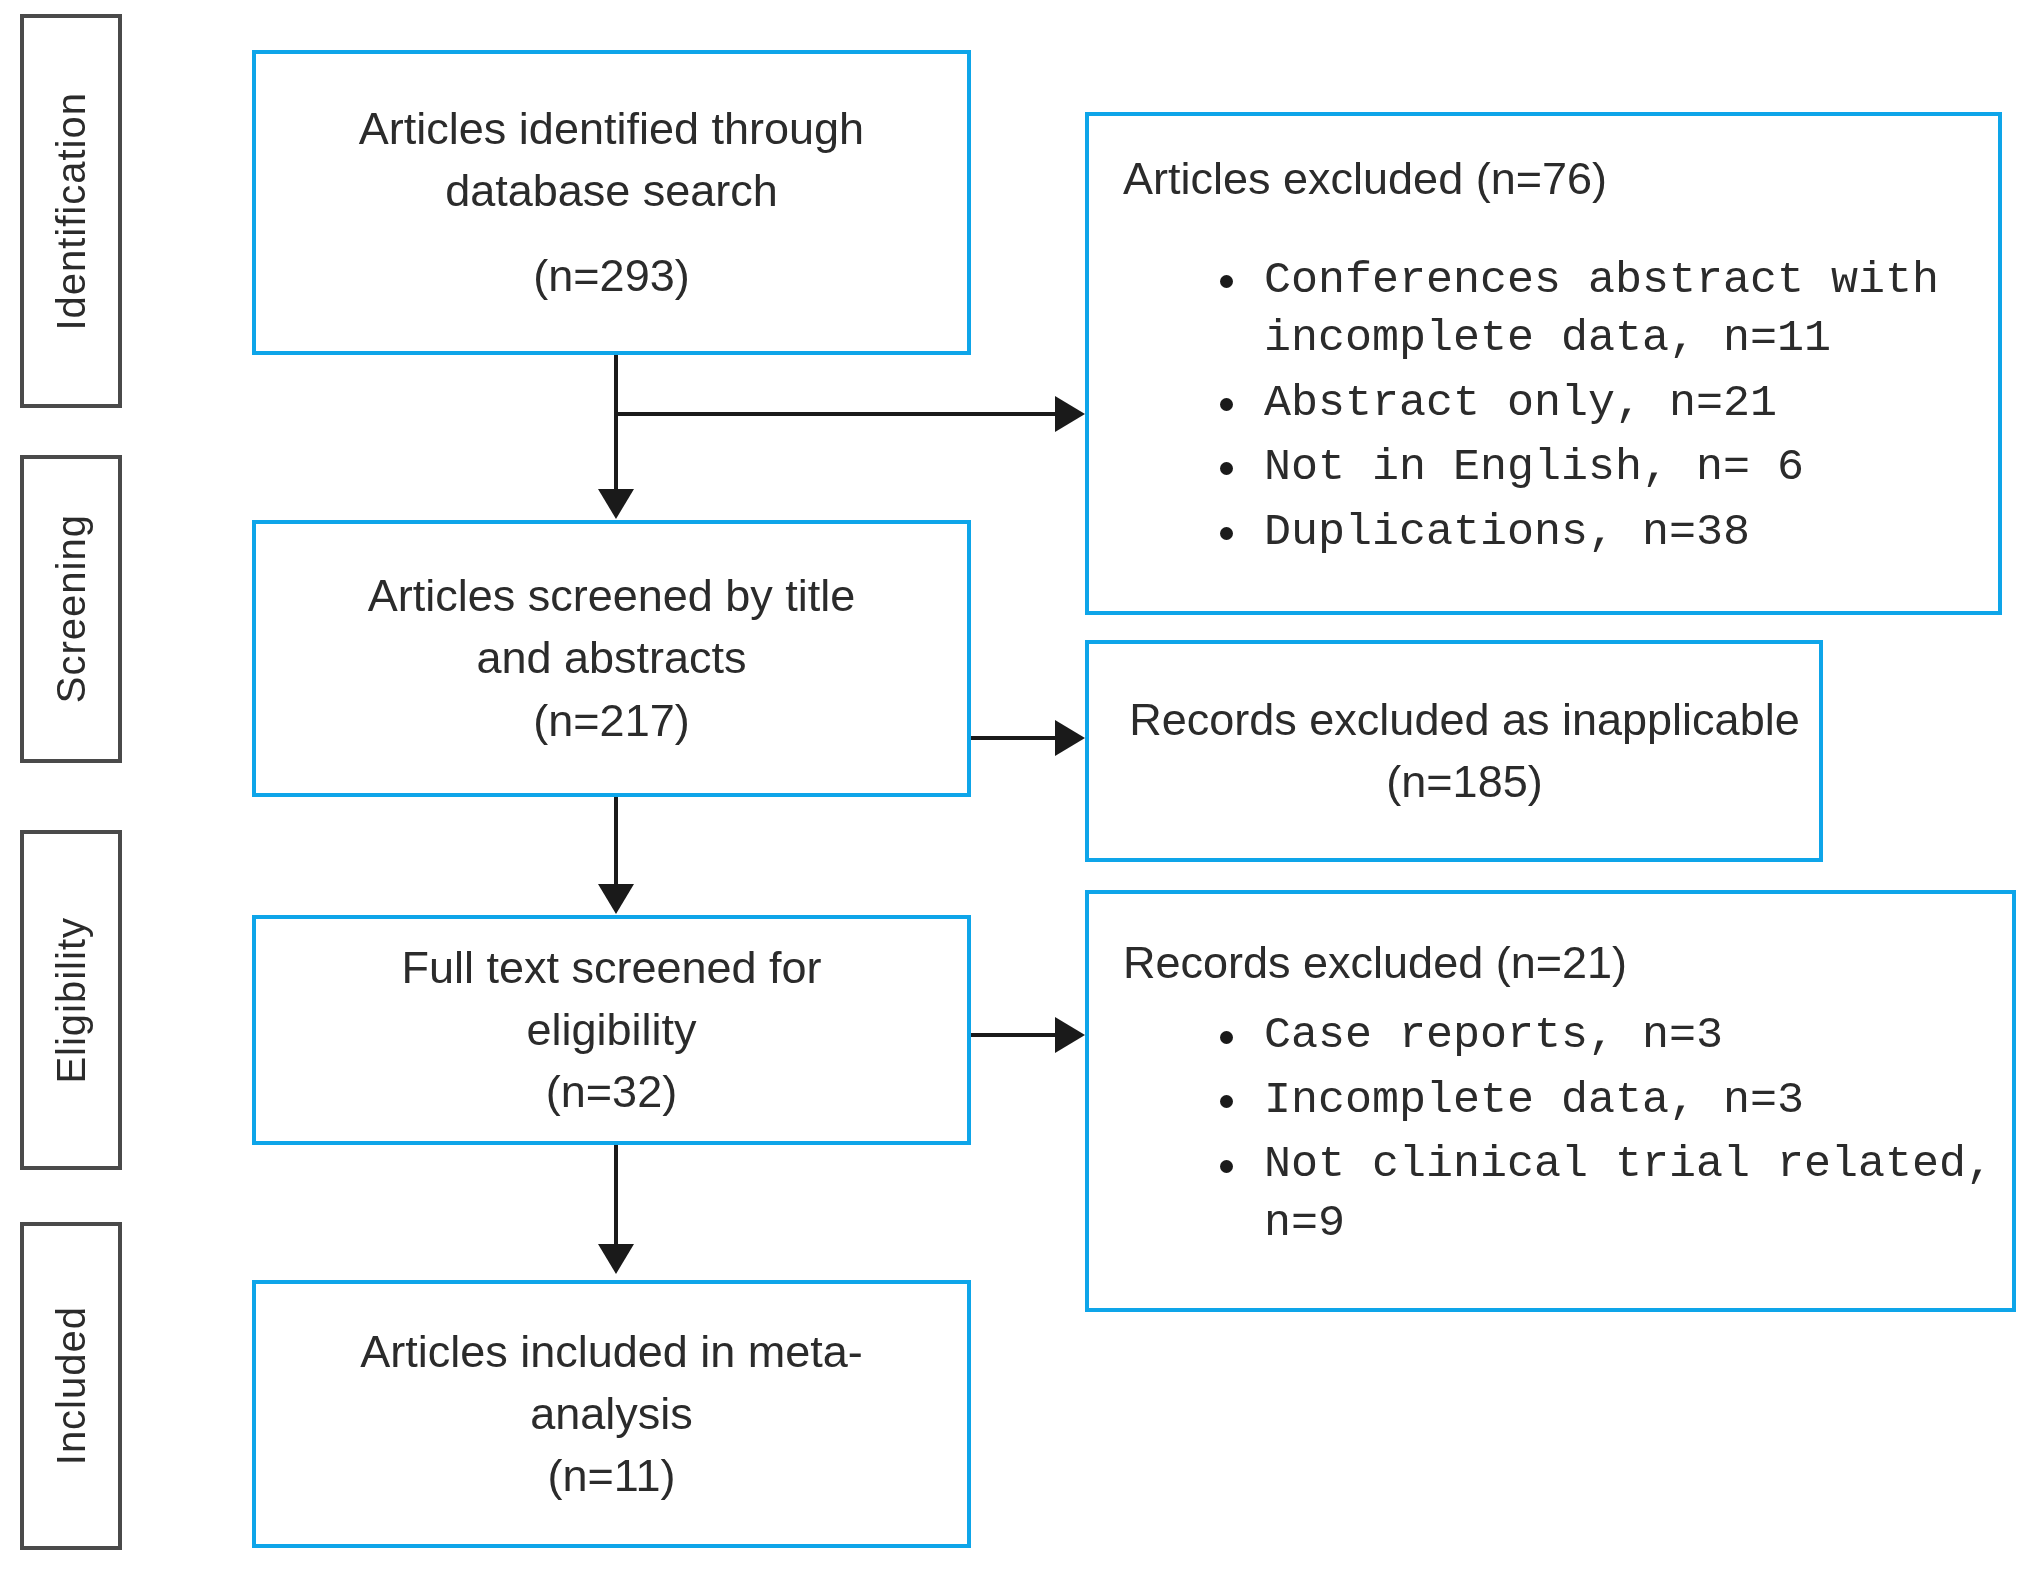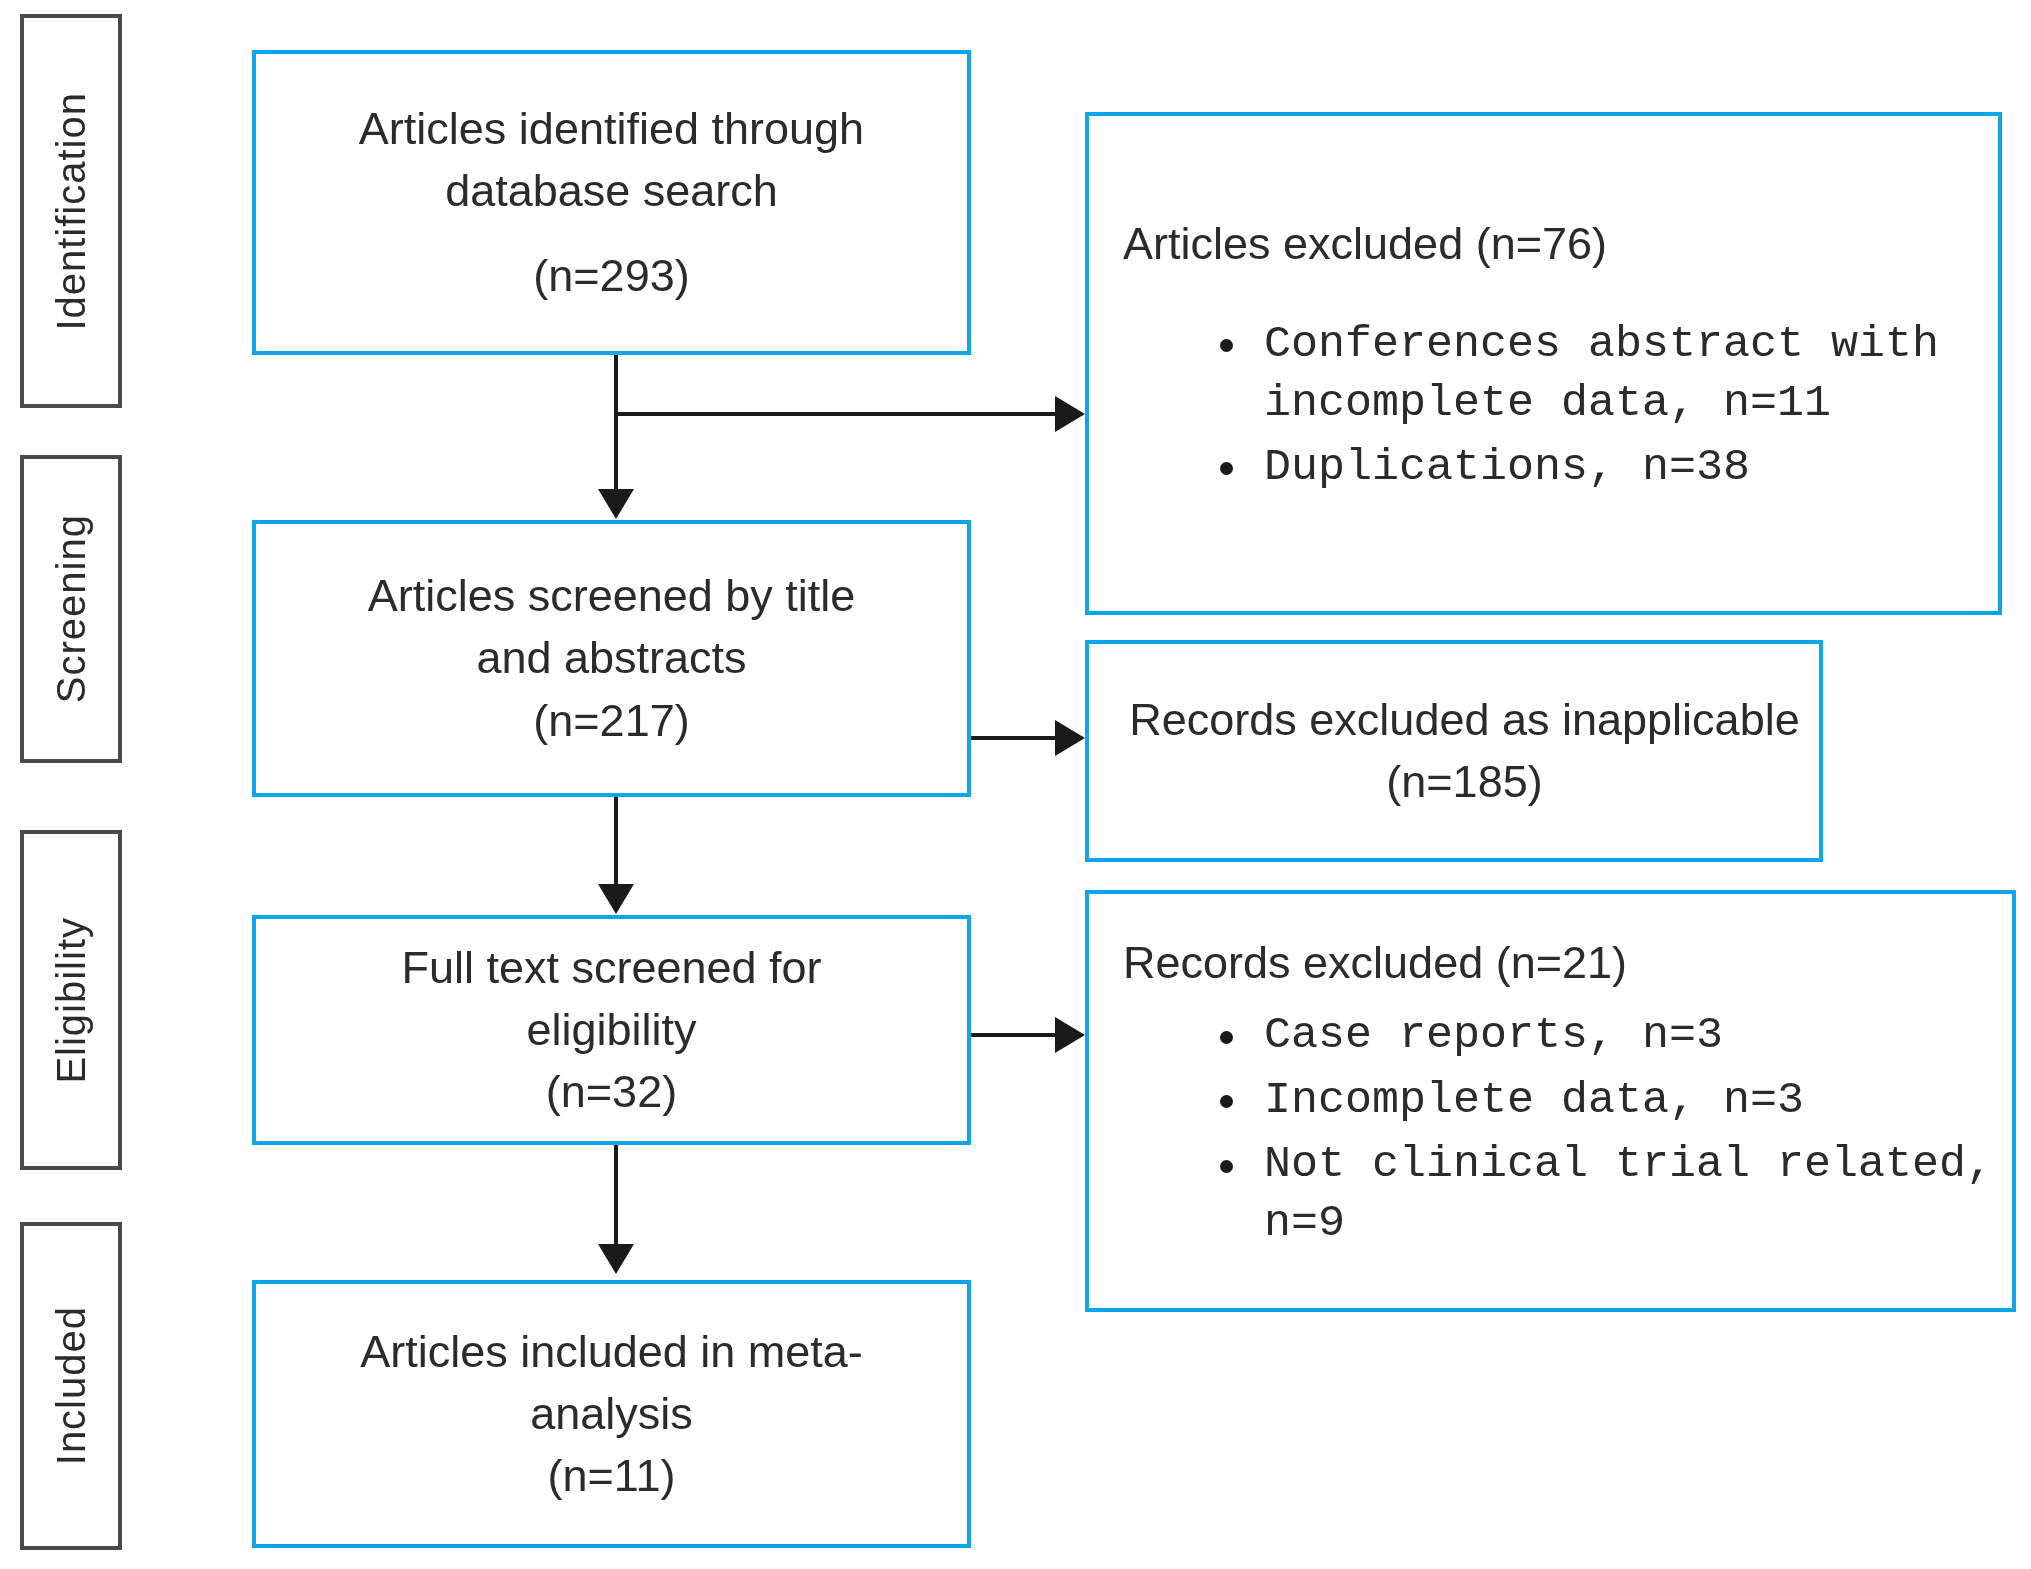--- a/index.html
+++ b/index.html
@@ -171,20 +171,28 @@
   <div class="flow-box" style="left:1085px; top:112px; width:917px; height:503px;gap:28px;">
     <div class="excl-title">Articles excluded (n=76)</div>
     <ul class="excl-list">
       <li>
         <span class="bullet"></span>
         <span class="li-text">Conferences abstract with</span>
         <span class="li-text wrap2">incomplete data, n=11</span>
       </li>
       <li>
         <span class="bullet"></span>
+        <span class="li-text">Abstract only, n=21</span>
+      </li>
+      <li>
+        <span class="bullet"></span>
+        <span class="li-text">Not in English, n= 6</span>
+      </li>
+      <li>
+        <span class="bullet"></span>
         <span class="li-text">Duplications, n=38</span>
       </li>
     </ul>
   </div>
 
   <div class="flow-box excl-box-inapplicable" style="left:1085px; top:640px; width:738px; height:222px;padding-left:21px;">
     <div class="flow-line">Records excluded as inapplicable</div>
     <div class="flow-line">(n=185)</div>
   </div>
 

